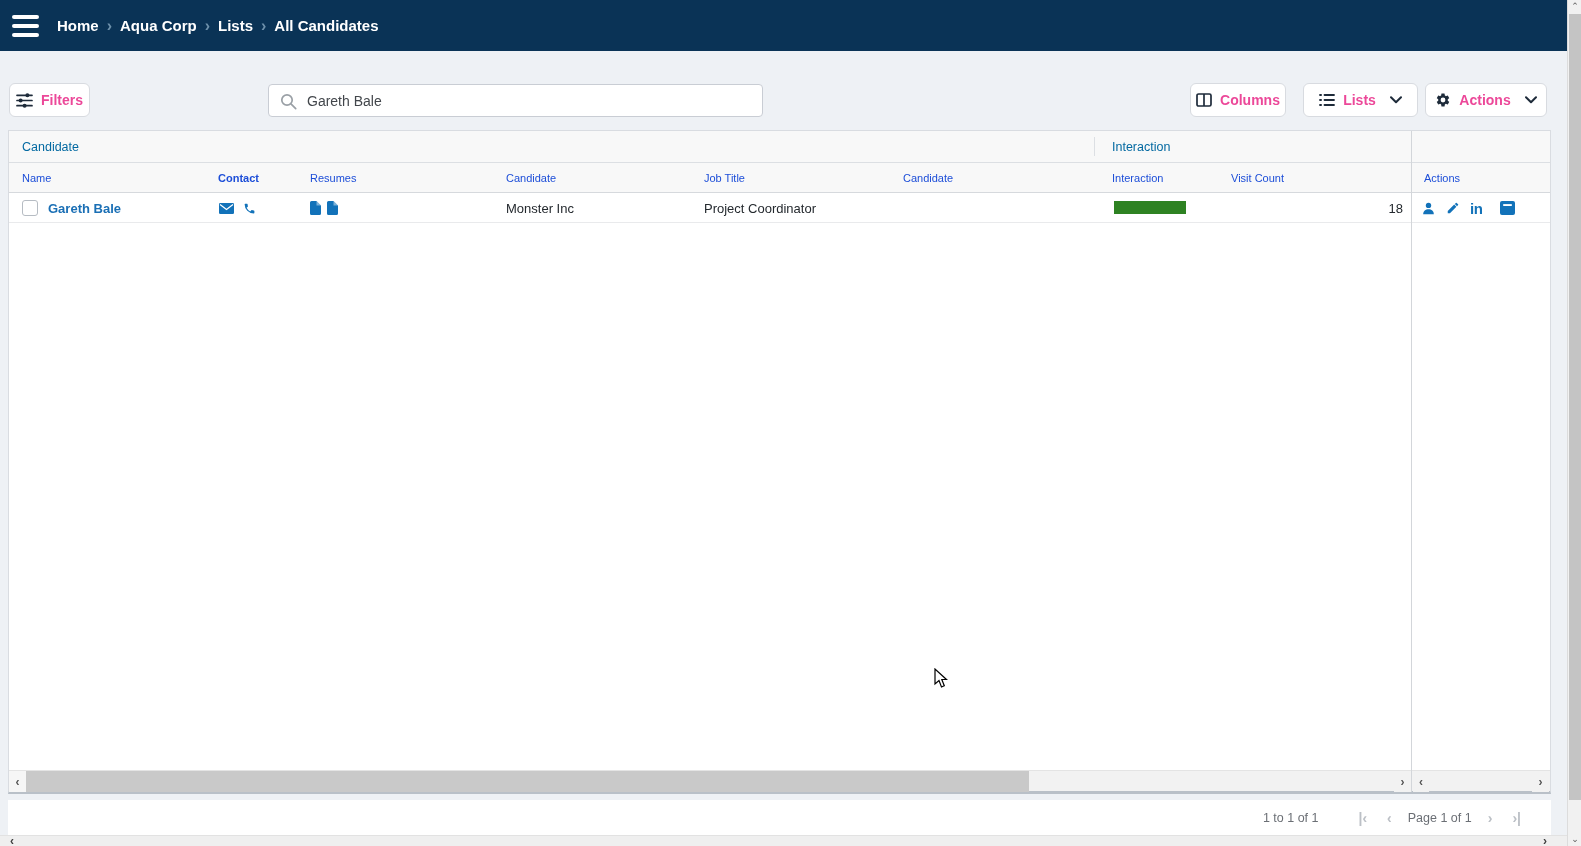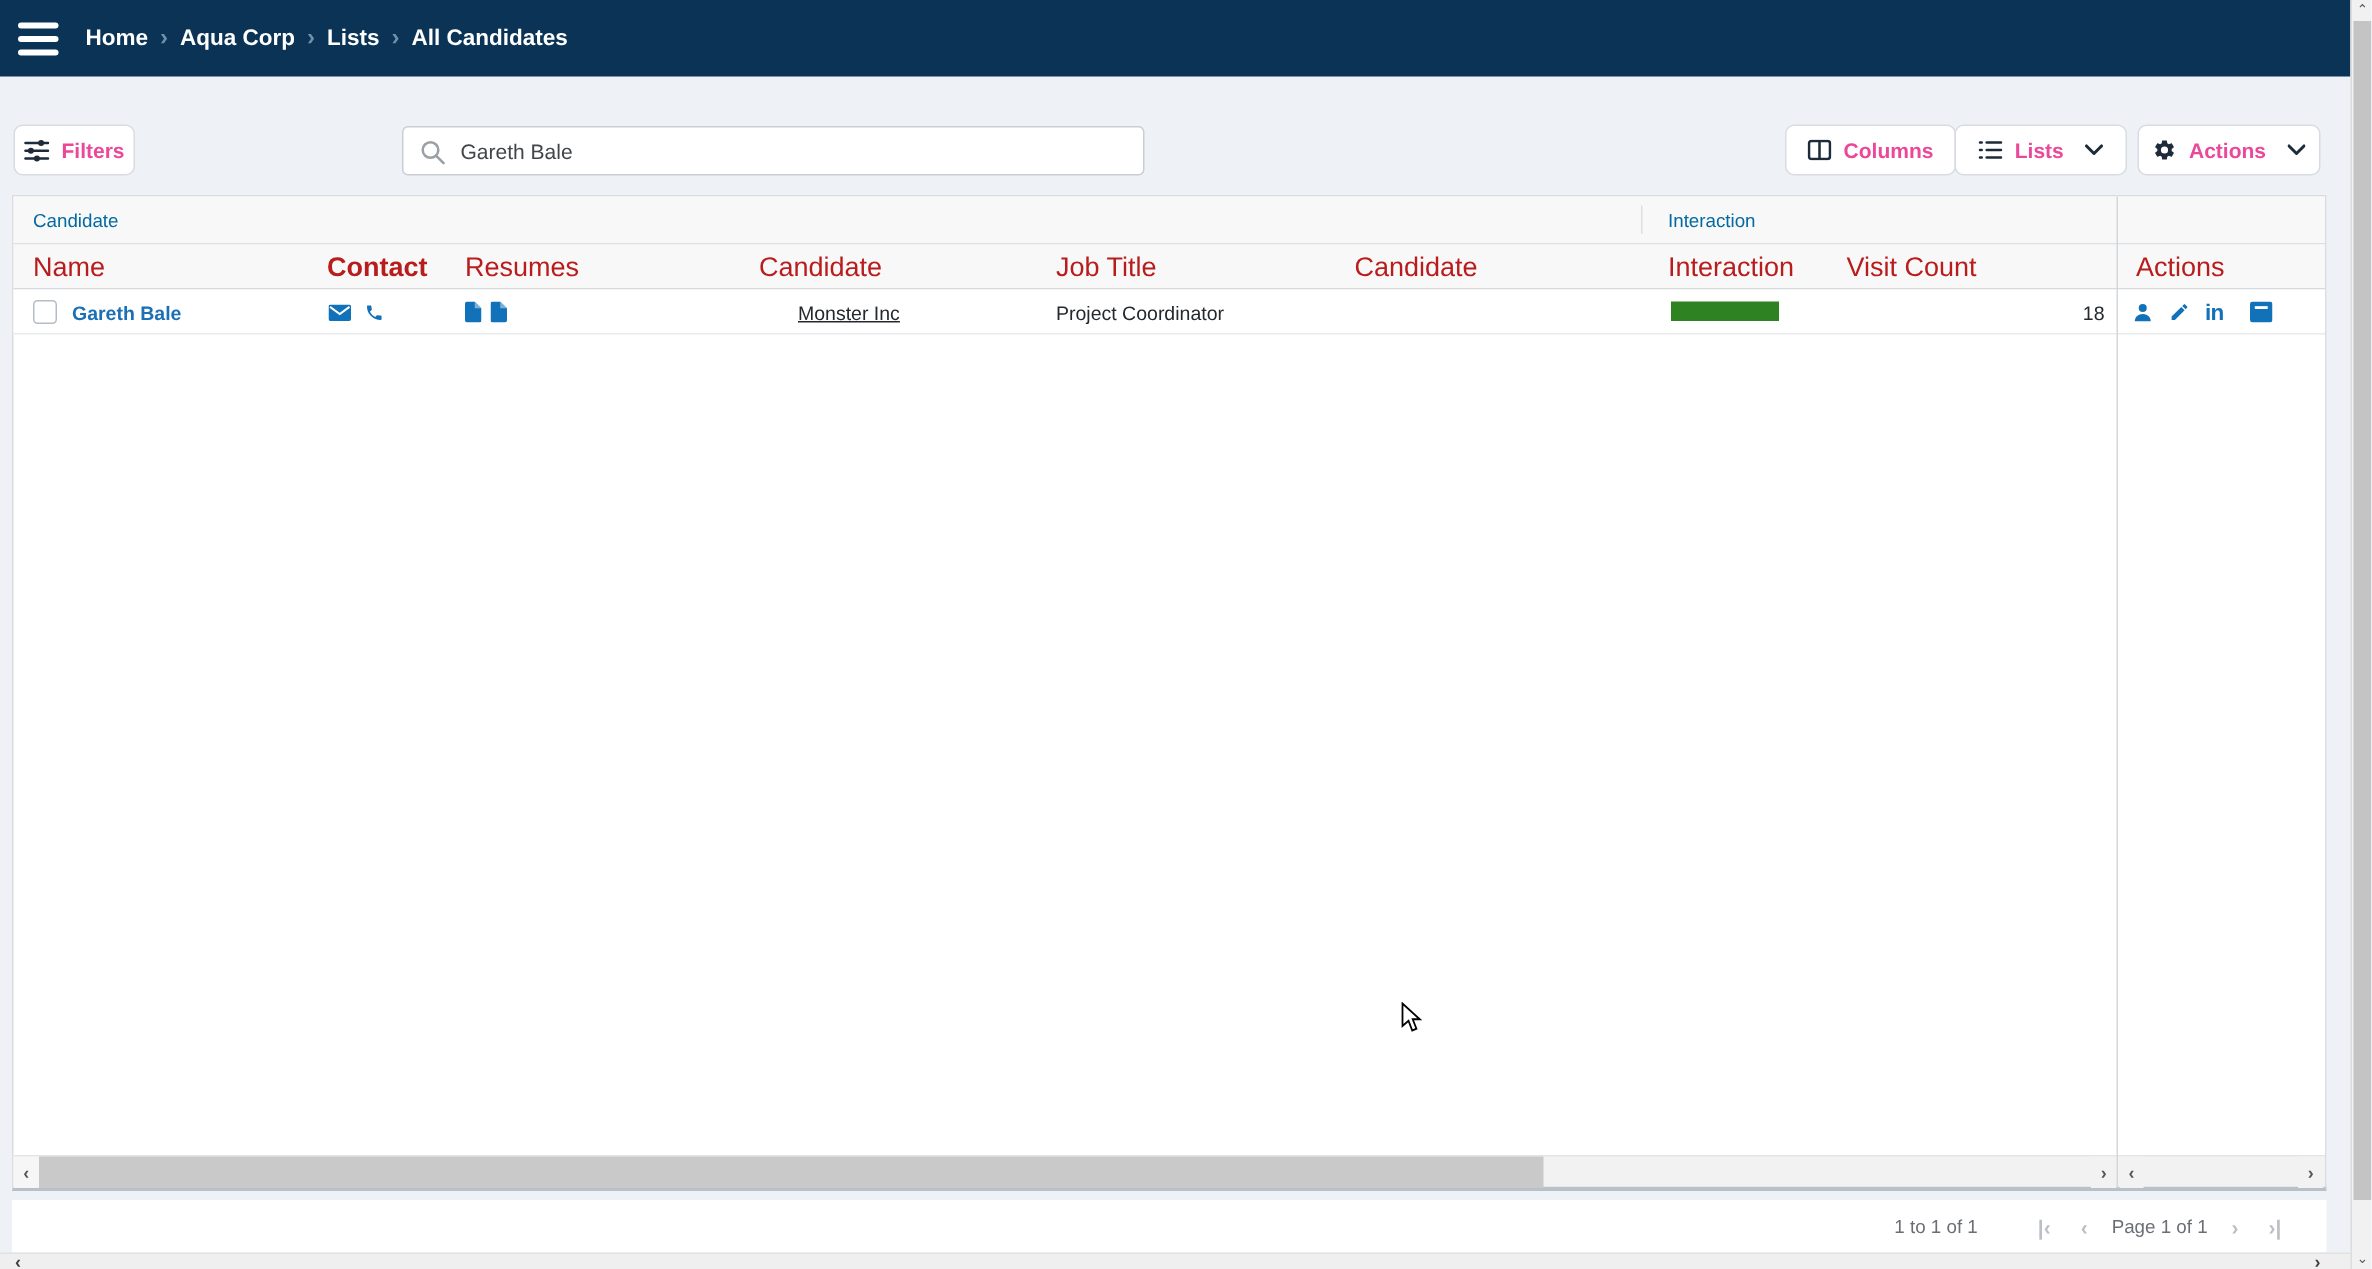--- a/index.html
+++ b/index.html
@@ -23,21 +23,21 @@
   .searchbox { position:absolute; left:268px; top:84px; width:495px; height:33px; background:#ffffff; border:1px solid #c9cdd4; border-radius:4px; }
   .searchbox svg { position:absolute; left:11px; top:8px; }
   .searchbox input { position:absolute; left:0; top:0; width:100%; height:100%; border:0; outline:none; background:transparent; padding-left:38px; font-family:"Liberation Sans",sans-serif; font-size:14px; color:#42464b; }
 
   
   .grid { position:absolute; left:8px; top:130px; width:1543px; height:664px; background:#ffffff; border:1px solid #d9dce1; border-bottom:3px solid #b9c0c8; }
   .group-row { position:absolute; left:0; top:0; width:100%; height:32px; background:#f8f8f8; border-bottom:1px solid #dcdfe3; }
   .head-row  { position:absolute; left:0; top:32px; width:100%; height:30px; background:#f8f8f8; border-bottom:1px solid #d6d9dd; }
   .data-row  { position:absolute; left:0; top:62px; width:100%; height:30px; background:#ffffff; border-bottom:1px solid #e9eaec; }
   .gh { position:absolute; top:0; height:32px; display:flex; align-items:center; color:#0369a1; font-size:12.5px; }
-  .col-h { position:absolute; top:0; height:30px; display:flex; align-items:center; color:#b91c1c; font-size:18px; cursor:pointer; }
+  .col-h { position:absolute; top:0; height:30px; display:flex; align-items:center; color:#1d4ed8; font-size:11px; cursor:pointer; }
   .hsep { position:absolute; top:6px; bottom:6px; width:1px; background:#dcdfe3; }
   .pinned-divider { position:absolute; left:1402px; top:0; width:1px; height:661px; background:#d3d6da; z-index:3; }
   .cell { position:absolute; top:0; height:30px; display:flex; align-items:center; color:#24292e; font-size:13px; }
   .checkbox { position:absolute; left:13px; top:7px; width:16px; height:16px; border:1.5px solid #b6bcc3; border-radius:3px; background:#fff; cursor:pointer; }
   .name-link { color:#1a6fb5; font-weight:700; text-decoration:none; cursor:pointer; }
   .rowicon { cursor:pointer; display:inline-flex; align-items:center; }
   .int-bar { position:absolute; left:1105px; top:8px; width:72px; height:13px; }
   .in-badge { font-size:15px; font-weight:800; color:#1272b9; letter-spacing:-0.5px; cursor:pointer; }
 
   
@@ -97,21 +97,21 @@
   </button>
 
   <div class="searchbox">
     <svg width="17" height="17" viewBox="0 0 17 17">
       <circle cx="7" cy="7" r="5.2" fill="none" stroke="#9aa0a6" stroke-width="1.7"></circle>
       <line x1="11.2" y1="11.2" x2="15.7" y2="15.7" stroke="#9aa0a6" stroke-width="1.7" stroke-linecap="round"></line>
     </svg>
     <input type="text" value="Gareth Bale" style="">
   </div>
 
-  <button class="btn" style="left:1190px; width:114px;">
+  <button class="btn" style="left:1190px; width:96px;">
     <svg width="16" height="14" viewBox="0 0 16 14">
       <rect x="1" y="1" width="14" height="12" rx="1.6" fill="none" stroke="#1e2b3a" stroke-width="1.7"></rect>
       <line x1="8" y1="1" x2="8" y2="13" stroke="#1e2b3a" stroke-width="1.7"></line>
     </svg>
     <span>Columns</span>
   </button>
 
   <button class="btn" style="left:1303px; width:115px;">
     <svg width="16" height="14" viewBox="0 0 16 14">
       <g stroke="#1e2b3a" stroke-width="1.8" stroke-linecap="round">
@@ -191,21 +191,21 @@
               <path d="M6.5 0l4.5 4.5H6.5z" fill="#ffffff" opacity="0.45"></path>
             </svg>
         </span>
         <span class="rowicon">
           <svg width="11" height="14" viewBox="0 0 11 14">
               <path d="M1.5 0h5l4.5 4.5v8A1.5 1.5 0 0 1 9.5 14h-8A1.5 1.5 0 0 1 0 12.5v-11A1.5 1.5 0 0 1 1.5 0z" fill="#1272b9"></path>
               <path d="M6.5 0l4.5 4.5H6.5z" fill="#ffffff" opacity="0.45"></path>
             </svg>
         </span>
       </div>
-      <div class="cell" style="left:523px;text-decoration:underline;">Monster Inc</div>
+      <div class="cell" style="left:497px;">Monster Inc</div>
       <div class="cell" style="left:695px;">Project Coordinator</div>
       <div class="cell" style="left:894px;"></div>
       <div class="int-bar" style="background: rgb(46, 130, 34);"></div>
       <div class="cell" style="left:1300px; width:94px; justify-content:flex-end;">18</div>
 
       <div class="cell" style="left:1412px; width:120px; gap:10px;">
         <span class="rowicon">
           <svg width="15" height="15" viewBox="0 0 24 24">
               <g fill="#1272b9">
                 <circle cx="12" cy="7" r="4.3"></circle>

